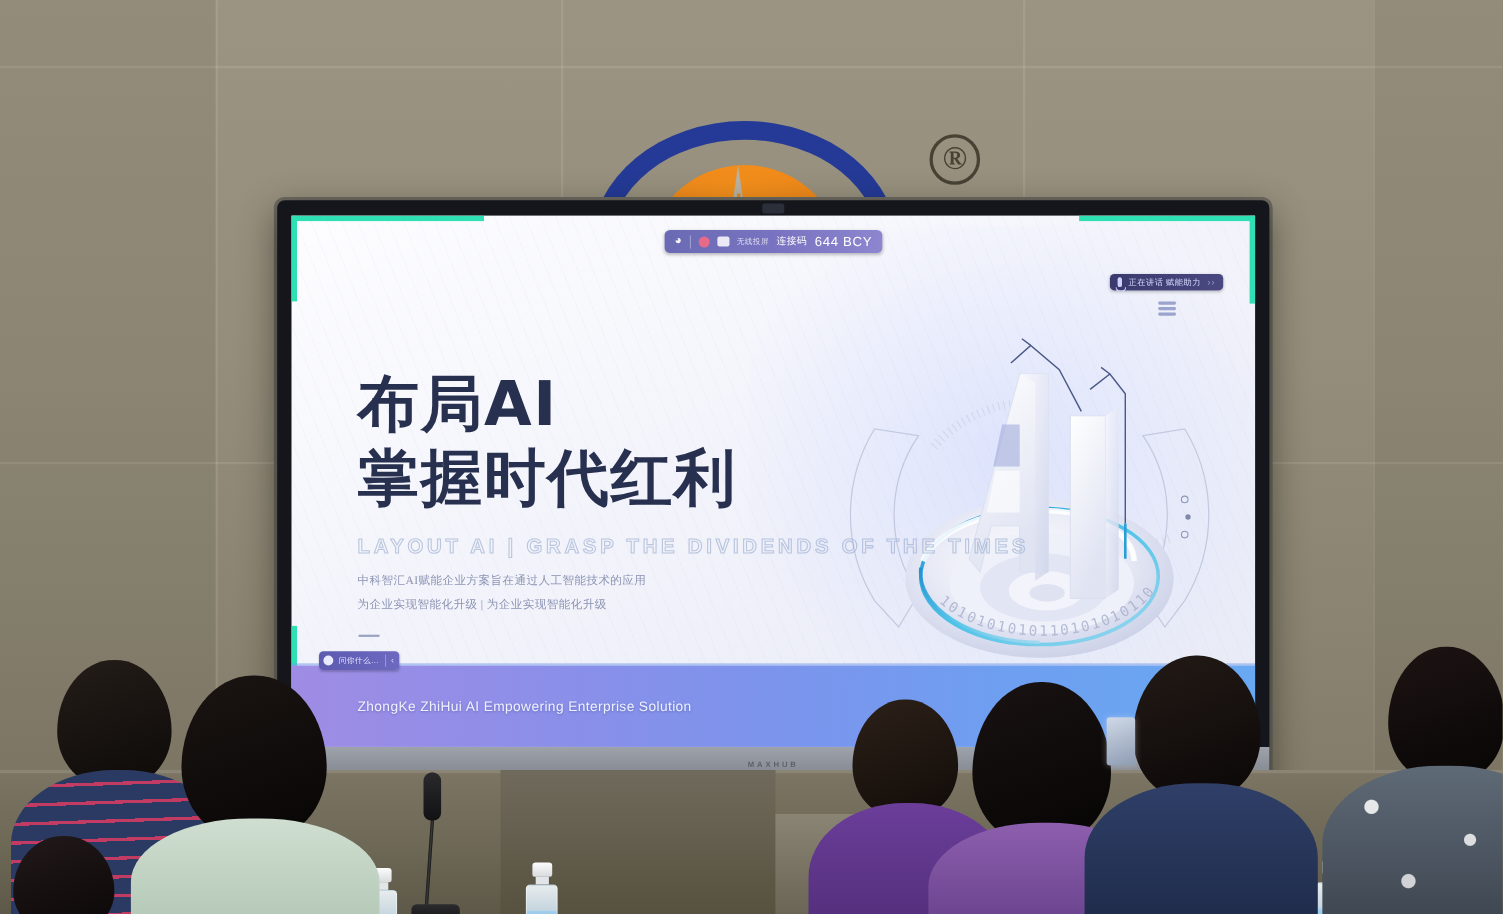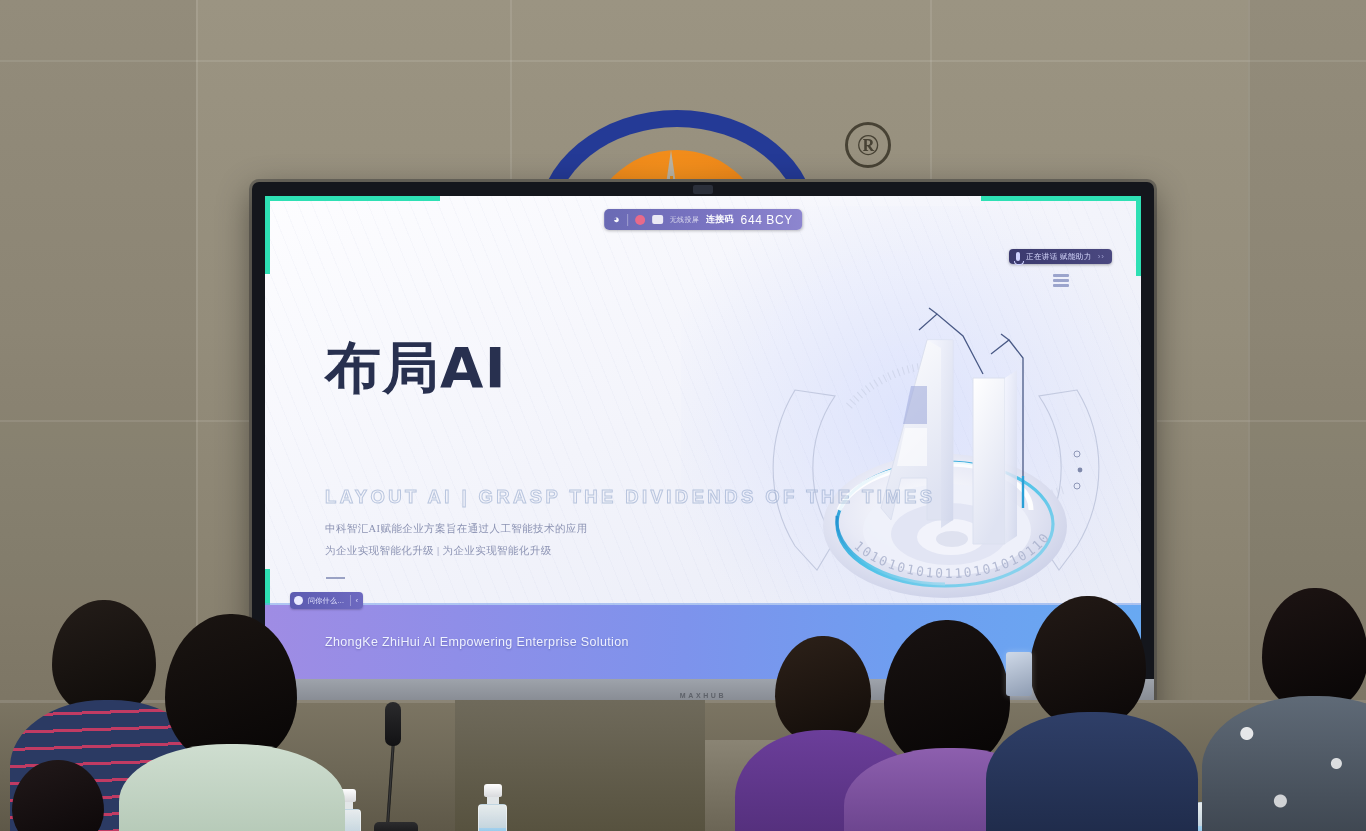--- a/index.html
+++ b/index.html
@@ -114,21 +114,21 @@
   #cast-bar .mini-ico {
     width:11px; height:9px; border-radius:2px;
     background:rgba(255,255,255,.85);
     display:inline-block;
   }
   #cast-bar .mini-ico.round { border-radius:50%; width:10px; height:10px; background:#e86a8a; }
   #cast-bar .blur-text {
     font-size:7px; letter-spacing:.3px; color:rgba(255,255,255,.75);
     filter:blur(.6px);
   }
-  #cast-bar .label { font-size:9px; letter-spacing:.2px;font-weight:bold; }
+  #cast-bar .label { font-size:9px; letter-spacing:.2px; }
   #cast-bar .code { font-size:12px; font-weight:normal; letter-spacing:.6px; }
 
   
   #speaking-pill {
     position:absolute; right:29px; top:53px;
     height:15px; display:flex; align-items:center; gap:6px;
     background:linear-gradient(90deg,#3b3a6e,#4a4880);
     border-radius:4px; padding:0 7px; z-index:12;
     box-shadow:0 1px 3px rgba(0,0,0,.3);
   }
@@ -390,20 +390,21 @@
 
     <div id="hamburger">
       <span></span>
       <span></span>
       <span></span>
     </div>
 
 
     <div id="headline">
       <div class="line">布局AI</div>
+      <div class="line">掌握时代红利</div>
     </div>
 
     <div id="sub-en">LAYOUT AI | GRASP THE DIVIDENDS OF THE TIMES</div>
 
     <div id="body-copy">
       <p>中科智汇AI赋能企业方案旨在通过人工智能技术的应用</p>
       <p>为企业实现智能化升级 | 为企业实现智能化升级</p>
     </div>
     <div id="accent-dash"></div>
 

